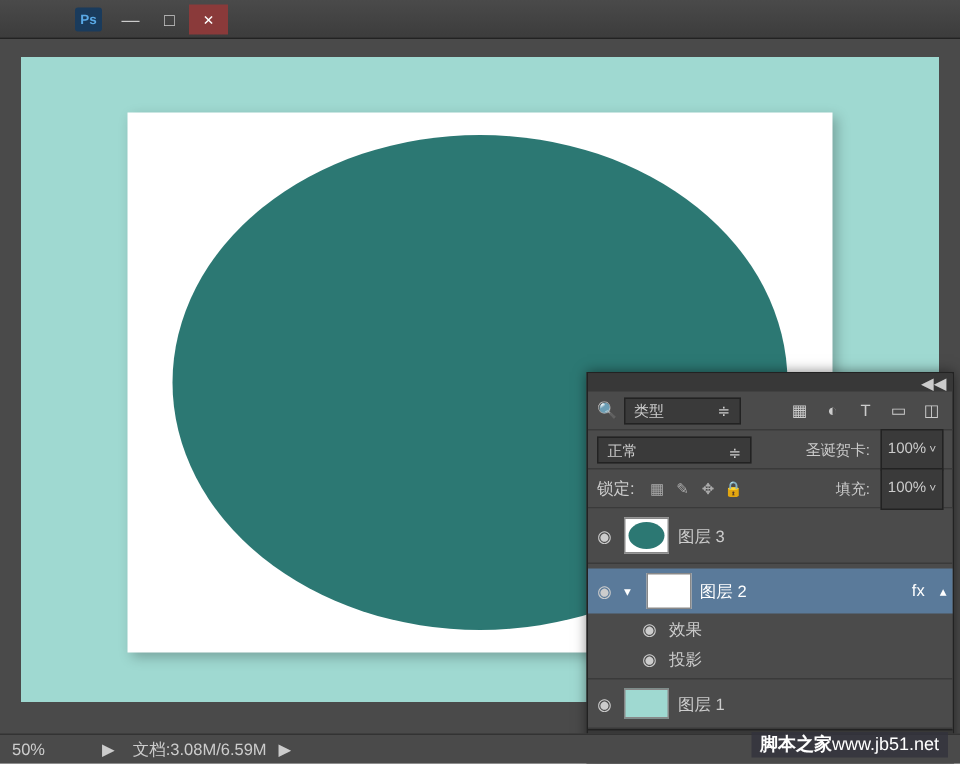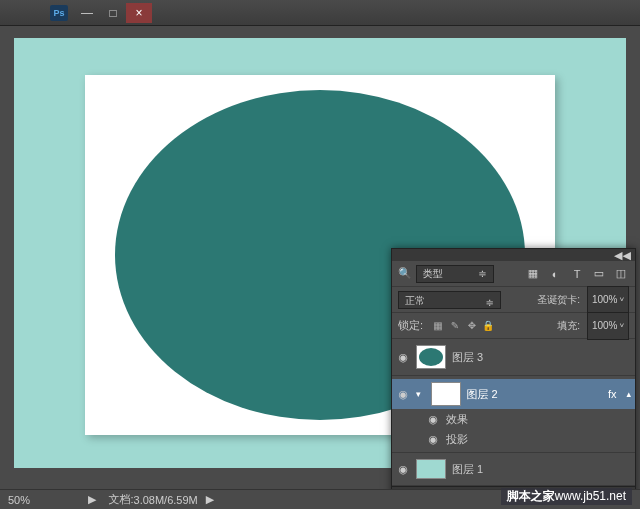--- a/index.html
+++ b/index.html
@@ -11,21 +11,21 @@
 .window-controls { display: flex; }
 .win-btn { width: 26px; height: 20px; display: flex; align-items: center; justify-content: center; color: #ccc; font-size: 12px; cursor: pointer; }
 .win-btn.close { background: #8a3a3a; color: #fff; }
 
 .canvas-area { position: absolute; top: 26px; left: 0; right: 0; bottom: 20px; background: #4a4a4a; }
 .canvas-bg { position: absolute; top: 12px; left: 14px; right: 14px; height: 430px; background: #9fd9d1; display: flex; align-items: center; justify-content: center; }
 .canvas-page { width: 470px; height: 360px; margin-top: 3px; background: #fff; box-shadow: 3px 3px 8px rgba(0,0,0,0.25); display: flex; align-items: center; justify-content: center; }
 .ellipse { width: 410px; height: 330px; background: #2c7873; border-radius: 50%; }
 
 .statusbar { position: absolute; bottom: 0; left: 0; right: 0; height: 20px; background: #4a4a4a; display: flex; align-items: center; color: #ccc; font-size: 11px; padding: 0 8px; border-top: 1px solid #333; }
-.statusbar .zoom { width: 80px; }
+.statusbar .zoom { width: 60px; }
 .statusbar .sep { margin: 0 6px; color: #888; }
 
 .layers-panel { position: absolute; right: 4px; top: 248px; width: 245px; background: #4b4b4b; border: 1px solid #222; color: #ccc; font-size: 11px; box-shadow: 0 0 8px rgba(0,0,0,0.5); }
 .panel-drag { height: 12px; background: #383838; display: flex; justify-content: flex-end; align-items: center; padding: 0 4px; }
 .panel-tabs { height: 22px; background: #383838; display: flex; align-items: flex-end; border-bottom: 1px solid #222; }
 .ptab { padding: 4px 10px; color: #999; cursor: pointer; }
 .ptab.active { background: #4b4b4b; color: #ddd; }
 .panel-menu { margin-left: auto; padding: 0 6px; cursor: pointer; }
 
 .panel-row { height: 26px; display: flex; align-items: center; padding: 0 6px; border-bottom: 1px solid #3a3a3a; gap: 4px; }

